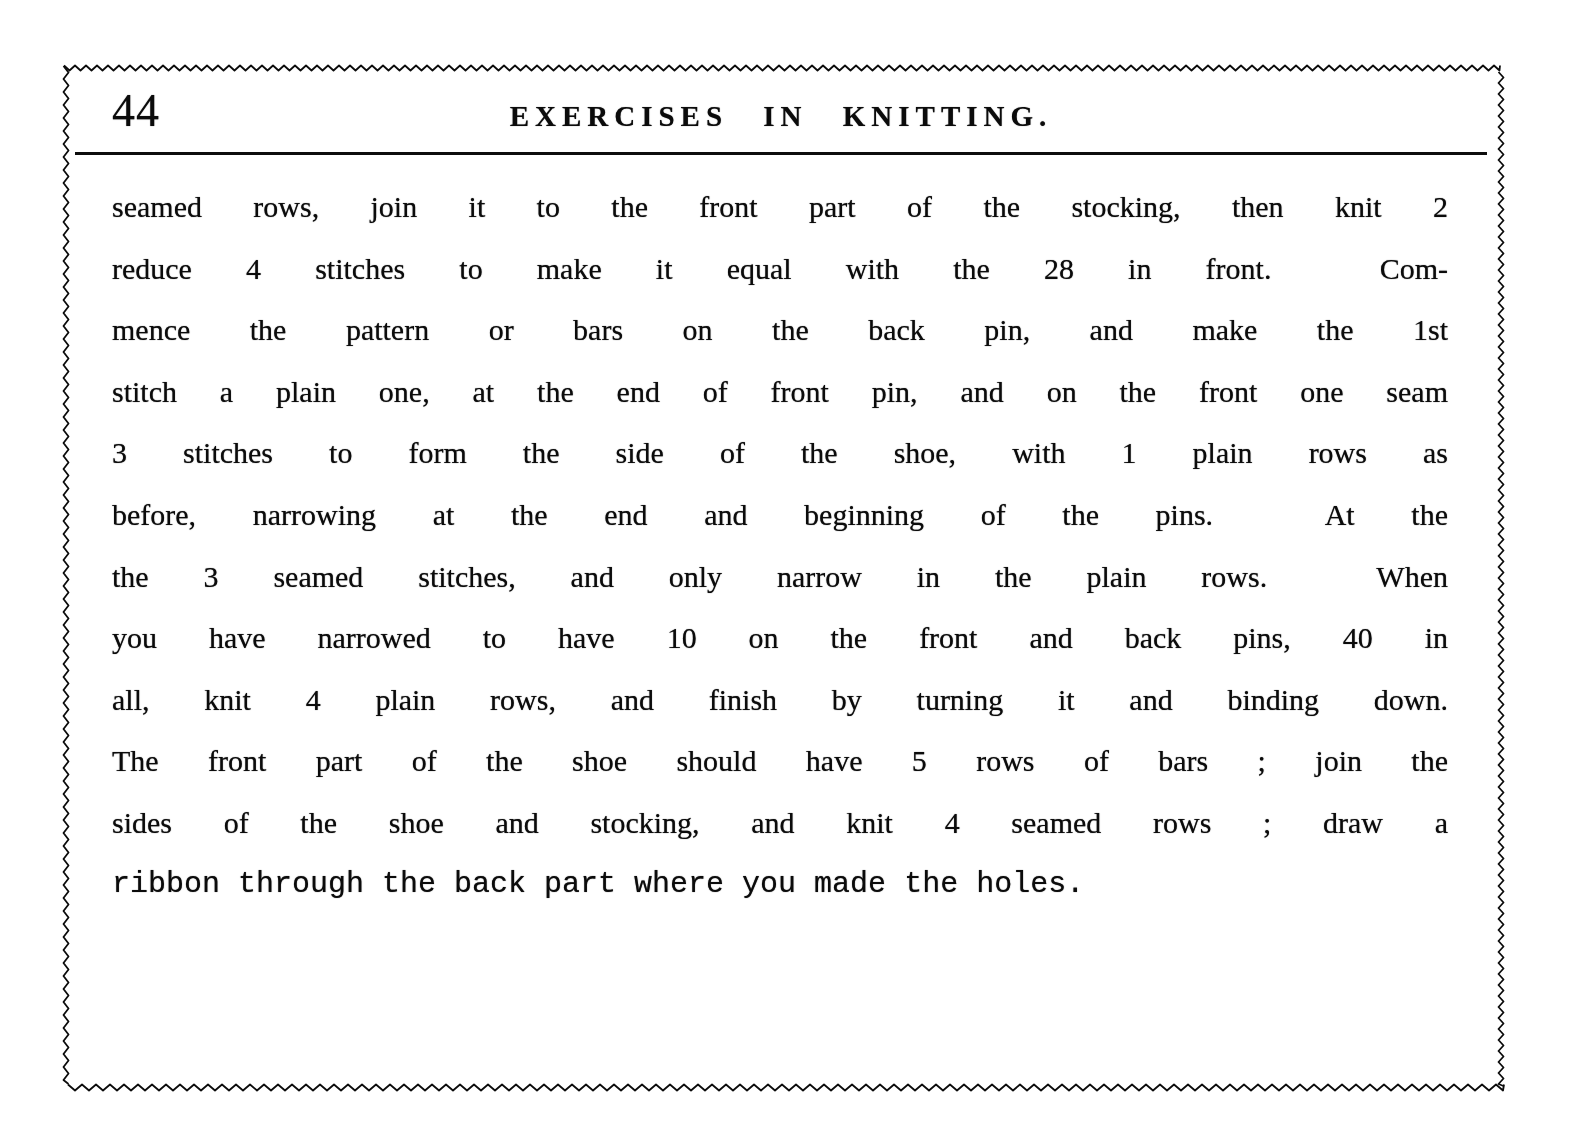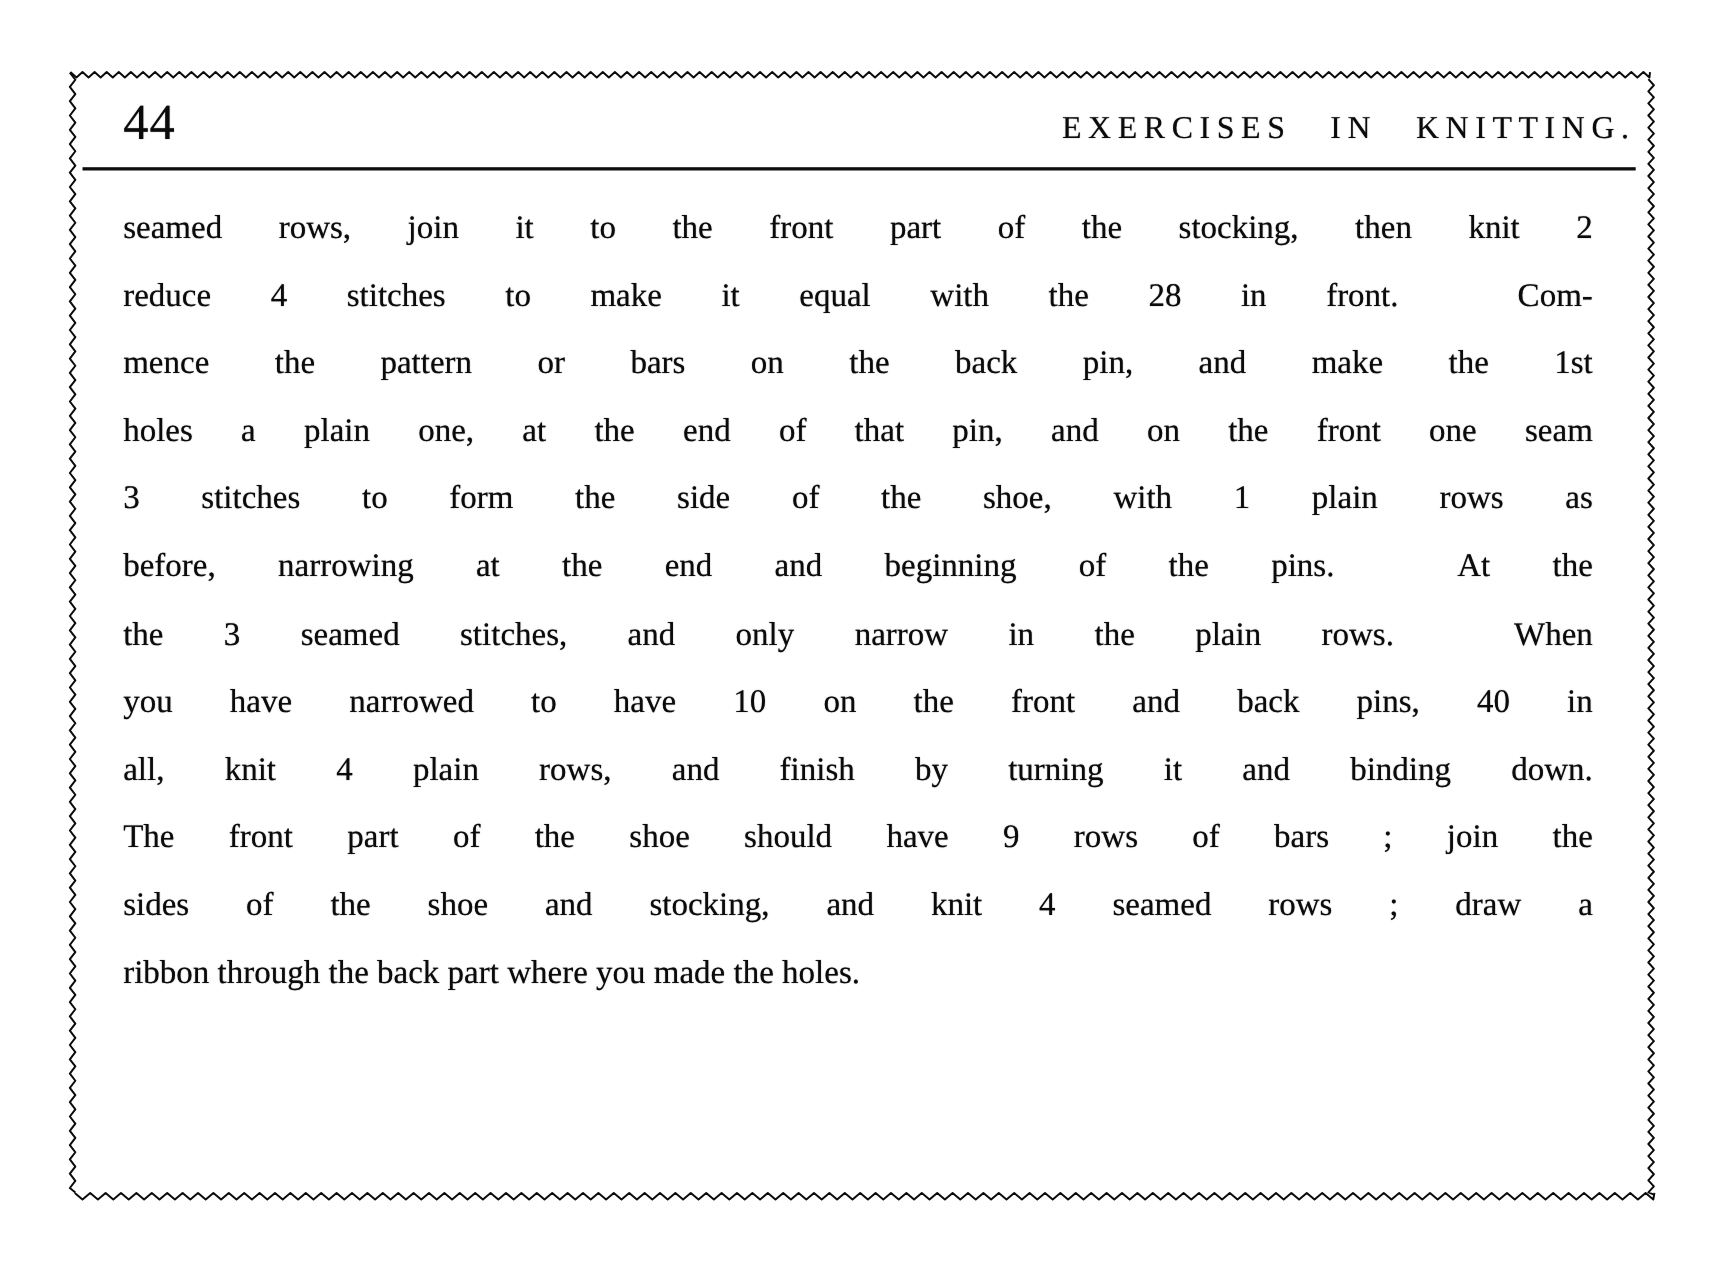--- a/index.html
+++ b/index.html
@@ -29,24 +29,24 @@
     font-size: 46px;
     line-height: 46px;
     letter-spacing: 1px;
     text-shadow: 0 0 1px rgba(0,0,0,0.65);
   }
   #running-header {
     position: absolute;
     left: 75px;
     top: 99px;
     width: 1412px;
-    text-align: right;
+    text-align: center;
     font-size: 29px;
     line-height: 34px;
-    font-weight: normal;
+    font-weight: bold;
     letter-spacing: 6px;
     word-spacing: 22px;
     text-shadow: 0 0 1px rgba(0,0,0,0.6);
   }
   #header-rule {
     position: absolute;
     left: 75px;
     top: 152px;
     width: 1412px;
     height: 3px;
@@ -62,20 +62,21 @@
     height: 61.6px;
     line-height: 61.6px;
     font-size: 30px;
     white-space: pre-wrap;
     text-align: justify;
     text-align-last: justify;
     text-shadow: 0 0 1px rgba(0,0,0,0.7);
   }
   .text-line.last {
     text-align-last: left;
+    font-family: Liberation Mono, monospace;
   }
 </style>
 </head>
 <body>
 
 <div id="page">
 
   <svg class="zig" style="left:64px; top:64px;" width="1436" height="12">
       <polyline points="0,1.5 5.5,6.5 11,1.5 16.5,6.5 22,1.5 27.5,6.5 33,1.5 38.5,6.5 44,1.5 49.5,6.5 55,1.5 60.5,6.5 66,1.5 71.5,6.5 77,1.5 82.5,6.5 88,1.5 93.5,6.5 99,1.5 104.5,6.5 110,1.5 115.5,6.5 121,1.5 126.5,6.5 132,1.5 137.5,6.5 143,1.5 148.5,6.5 154,1.5 159.5,6.5 165,1.5 170.5,6.5 176,1.5 181.5,6.5 187,1.5 192.5,6.5 198,1.5 203.5,6.5 209,1.5 214.5,6.5 220,1.5 225.5,6.5 231,1.5 236.5,6.5 242,1.5 247.5,6.5 253,1.5 258.5,6.5 264,1.5 269.5,6.5 275,1.5 280.5,6.5 286,1.5 291.5,6.5 297,1.5 302.5,6.5 308,1.5 313.5,6.5 319,1.5 324.5,6.5 330,1.5 335.5,6.5 341,1.5 346.5,6.5 352,1.5 357.5,6.5 363,1.5 368.5,6.5 374,1.5 379.5,6.5 385,1.5 390.5,6.5 396,1.5 401.5,6.5 407,1.5 412.5,6.5 418,1.5 423.5,6.5 429,1.5 434.5,6.5 440,1.5 445.5,6.5 451,1.5 456.5,6.5 462,1.5 467.5,6.5 473,1.5 478.5,6.5 484,1.5 489.5,6.5 495,1.5 500.5,6.5 506,1.5 511.5,6.5 517,1.5 522.5,6.5 528,1.5 533.5,6.5 539,1.5 544.5,6.5 550,1.5 555.5,6.5 561,1.5 566.5,6.5 572,1.5 577.5,6.5 583,1.5 588.5,6.5 594,1.5 599.5,6.5 605,1.5 610.5,6.5 616,1.5 621.5,6.5 627,1.5 632.5,6.5 638,1.5 643.5,6.5 649,1.5 654.5,6.5 660,1.5 665.5,6.5 671,1.5 676.5,6.5 682,1.5 687.5,6.5 693,1.5 698.5,6.5 704,1.5 709.5,6.5 715,1.5 720.5,6.5 726,1.5 731.5,6.5 737,1.5 742.5,6.5 748,1.5 753.5,6.5 759,1.5 764.5,6.5 770,1.5 775.5,6.5 781,1.5 786.5,6.5 792,1.5 797.5,6.5 803,1.5 808.5,6.5 814,1.5 819.5,6.5 825,1.5 830.5,6.5 836,1.5 841.5,6.5 847,1.5 852.5,6.5 858,1.5 863.5,6.5 869,1.5 874.5,6.5 880,1.5 885.5,6.5 891,1.5 896.5,6.5 902,1.5 907.5,6.5 913,1.5 918.5,6.5 924,1.5 929.5,6.5 935,1.5 940.5,6.5 946,1.5 951.5,6.5 957,1.5 962.5,6.5 968,1.5 973.5,6.5 979,1.5 984.5,6.5 990,1.5 995.5,6.5 1001,1.5 1006.5,6.5 1012,1.5 1017.5,6.5 1023,1.5 1028.5,6.5 1034,1.5 1039.5,6.5 1045,1.5 1050.5,6.5 1056,1.5 1061.5,6.5 1067,1.5 1072.5,6.5 1078,1.5 1083.5,6.5 1089,1.5 1094.5,6.5 1100,1.5 1105.5,6.5 1111,1.5 1116.5,6.5 1122,1.5 1127.5,6.5 1133,1.5 1138.5,6.5 1144,1.5 1149.5,6.5 1155,1.5 1160.5,6.5 1166,1.5 1171.5,6.5 1177,1.5 1182.5,6.5 1188,1.5 1193.5,6.5 1199,1.5 1204.5,6.5 1210,1.5 1215.5,6.5 1221,1.5 1226.5,6.5 1232,1.5 1237.5,6.5 1243,1.5 1248.5,6.5 1254,1.5 1259.5,6.5 1265,1.5 1270.5,6.5 1276,1.5 1281.5,6.5 1287,1.5 1292.5,6.5 1298,1.5 1303.5,6.5 1309,1.5 1314.5,6.5 1320,1.5 1325.5,6.5 1331,1.5 1336.5,6.5 1342,1.5 1347.5,6.5 1353,1.5 1358.5,6.5 1364,1.5 1369.5,6.5 1375,1.5 1380.5,6.5 1386,1.5 1391.5,6.5 1397,1.5 1402.5,6.5 1408,1.5 1413.5,6.5 1419,1.5 1424.5,6.5 1430,1.5 1435.5,6.5 1436,1.5" fill="none" stroke="#0b0b0b" stroke-width="1.8" stroke-linejoin="round"></polyline>
     </svg>
@@ -90,24 +91,24 @@
     </svg>
 
   <div id="page-number">44</div>
   <div id="running-header">EXERCISES IN KNITTING.</div>
   <div id="header-rule"></div>
 
   <div id="body-text">
     <div class="text-line">seamed rows, join it to the front part of the stocking, then knit 2</div>
     <div class="text-line">reduce 4 stitches to make it equal with the 28 in front.  Com-</div>
     <div class="text-line">mence the pattern or bars on the back pin, and make the 1st</div>
-    <div class="text-line">holes a plain one, at the end of that pin, and on the front one seam</div>
+    <div class="text-line">stitch a plain one, at the end of front pin, and on the front one seam</div>
     <div class="text-line">3 stitches to form the side of the shoe, with 1 plain rows as</div>
     <div class="text-line">before, narrowing at the end and beginning of the pins.  At the</div>
     <div class="text-line">the 3 seamed stitches, and only narrow in the plain rows.  When</div>
     <div class="text-line">you have narrowed to have 10 on the front and back pins, 40 in</div>
     <div class="text-line">all, knit 4 plain rows, and finish by turning it and binding down.</div>
-    <div class="text-line">The front part of the shoe should have 9 rows of bars ; join the</div>
+    <div class="text-line">The front part of the shoe should have 5 rows of bars ; join the</div>
     <div class="text-line">sides of the shoe and stocking, and knit 4 seamed rows ; draw a</div>
     <div class="text-line last">ribbon through the back part where you made the holes.</div>
   </div>
 
 </div>
 
 </body></html>

